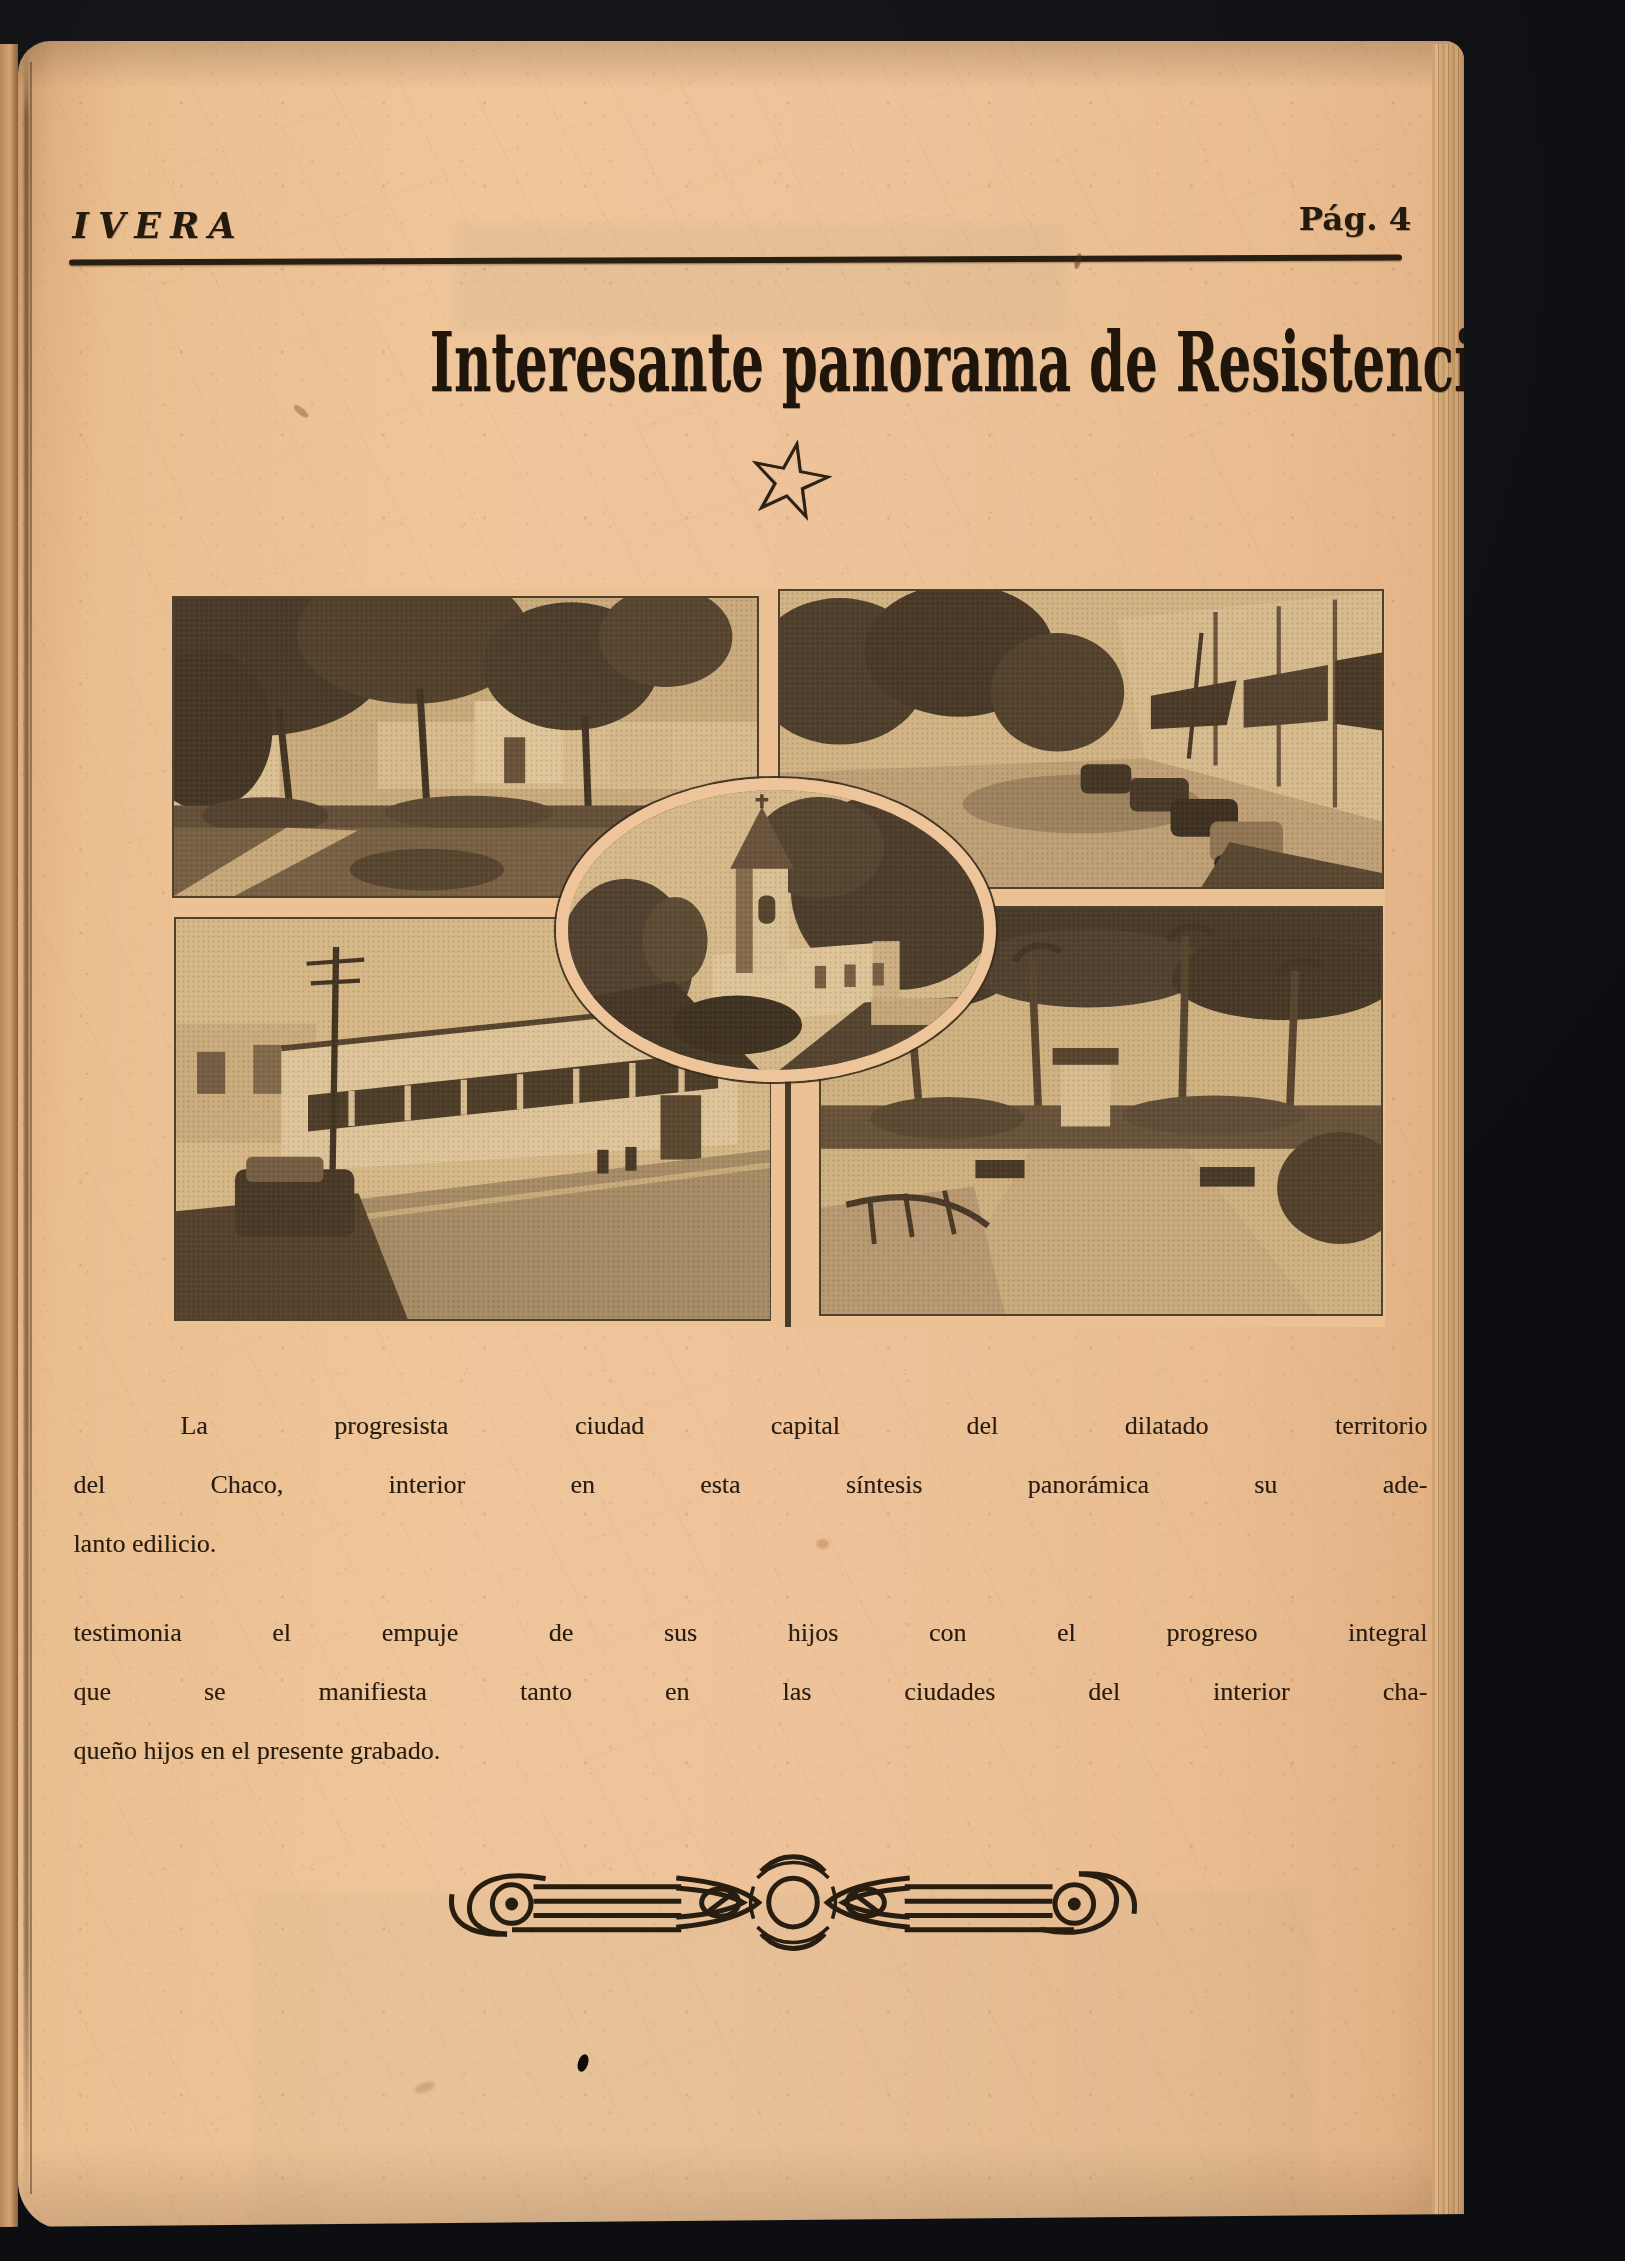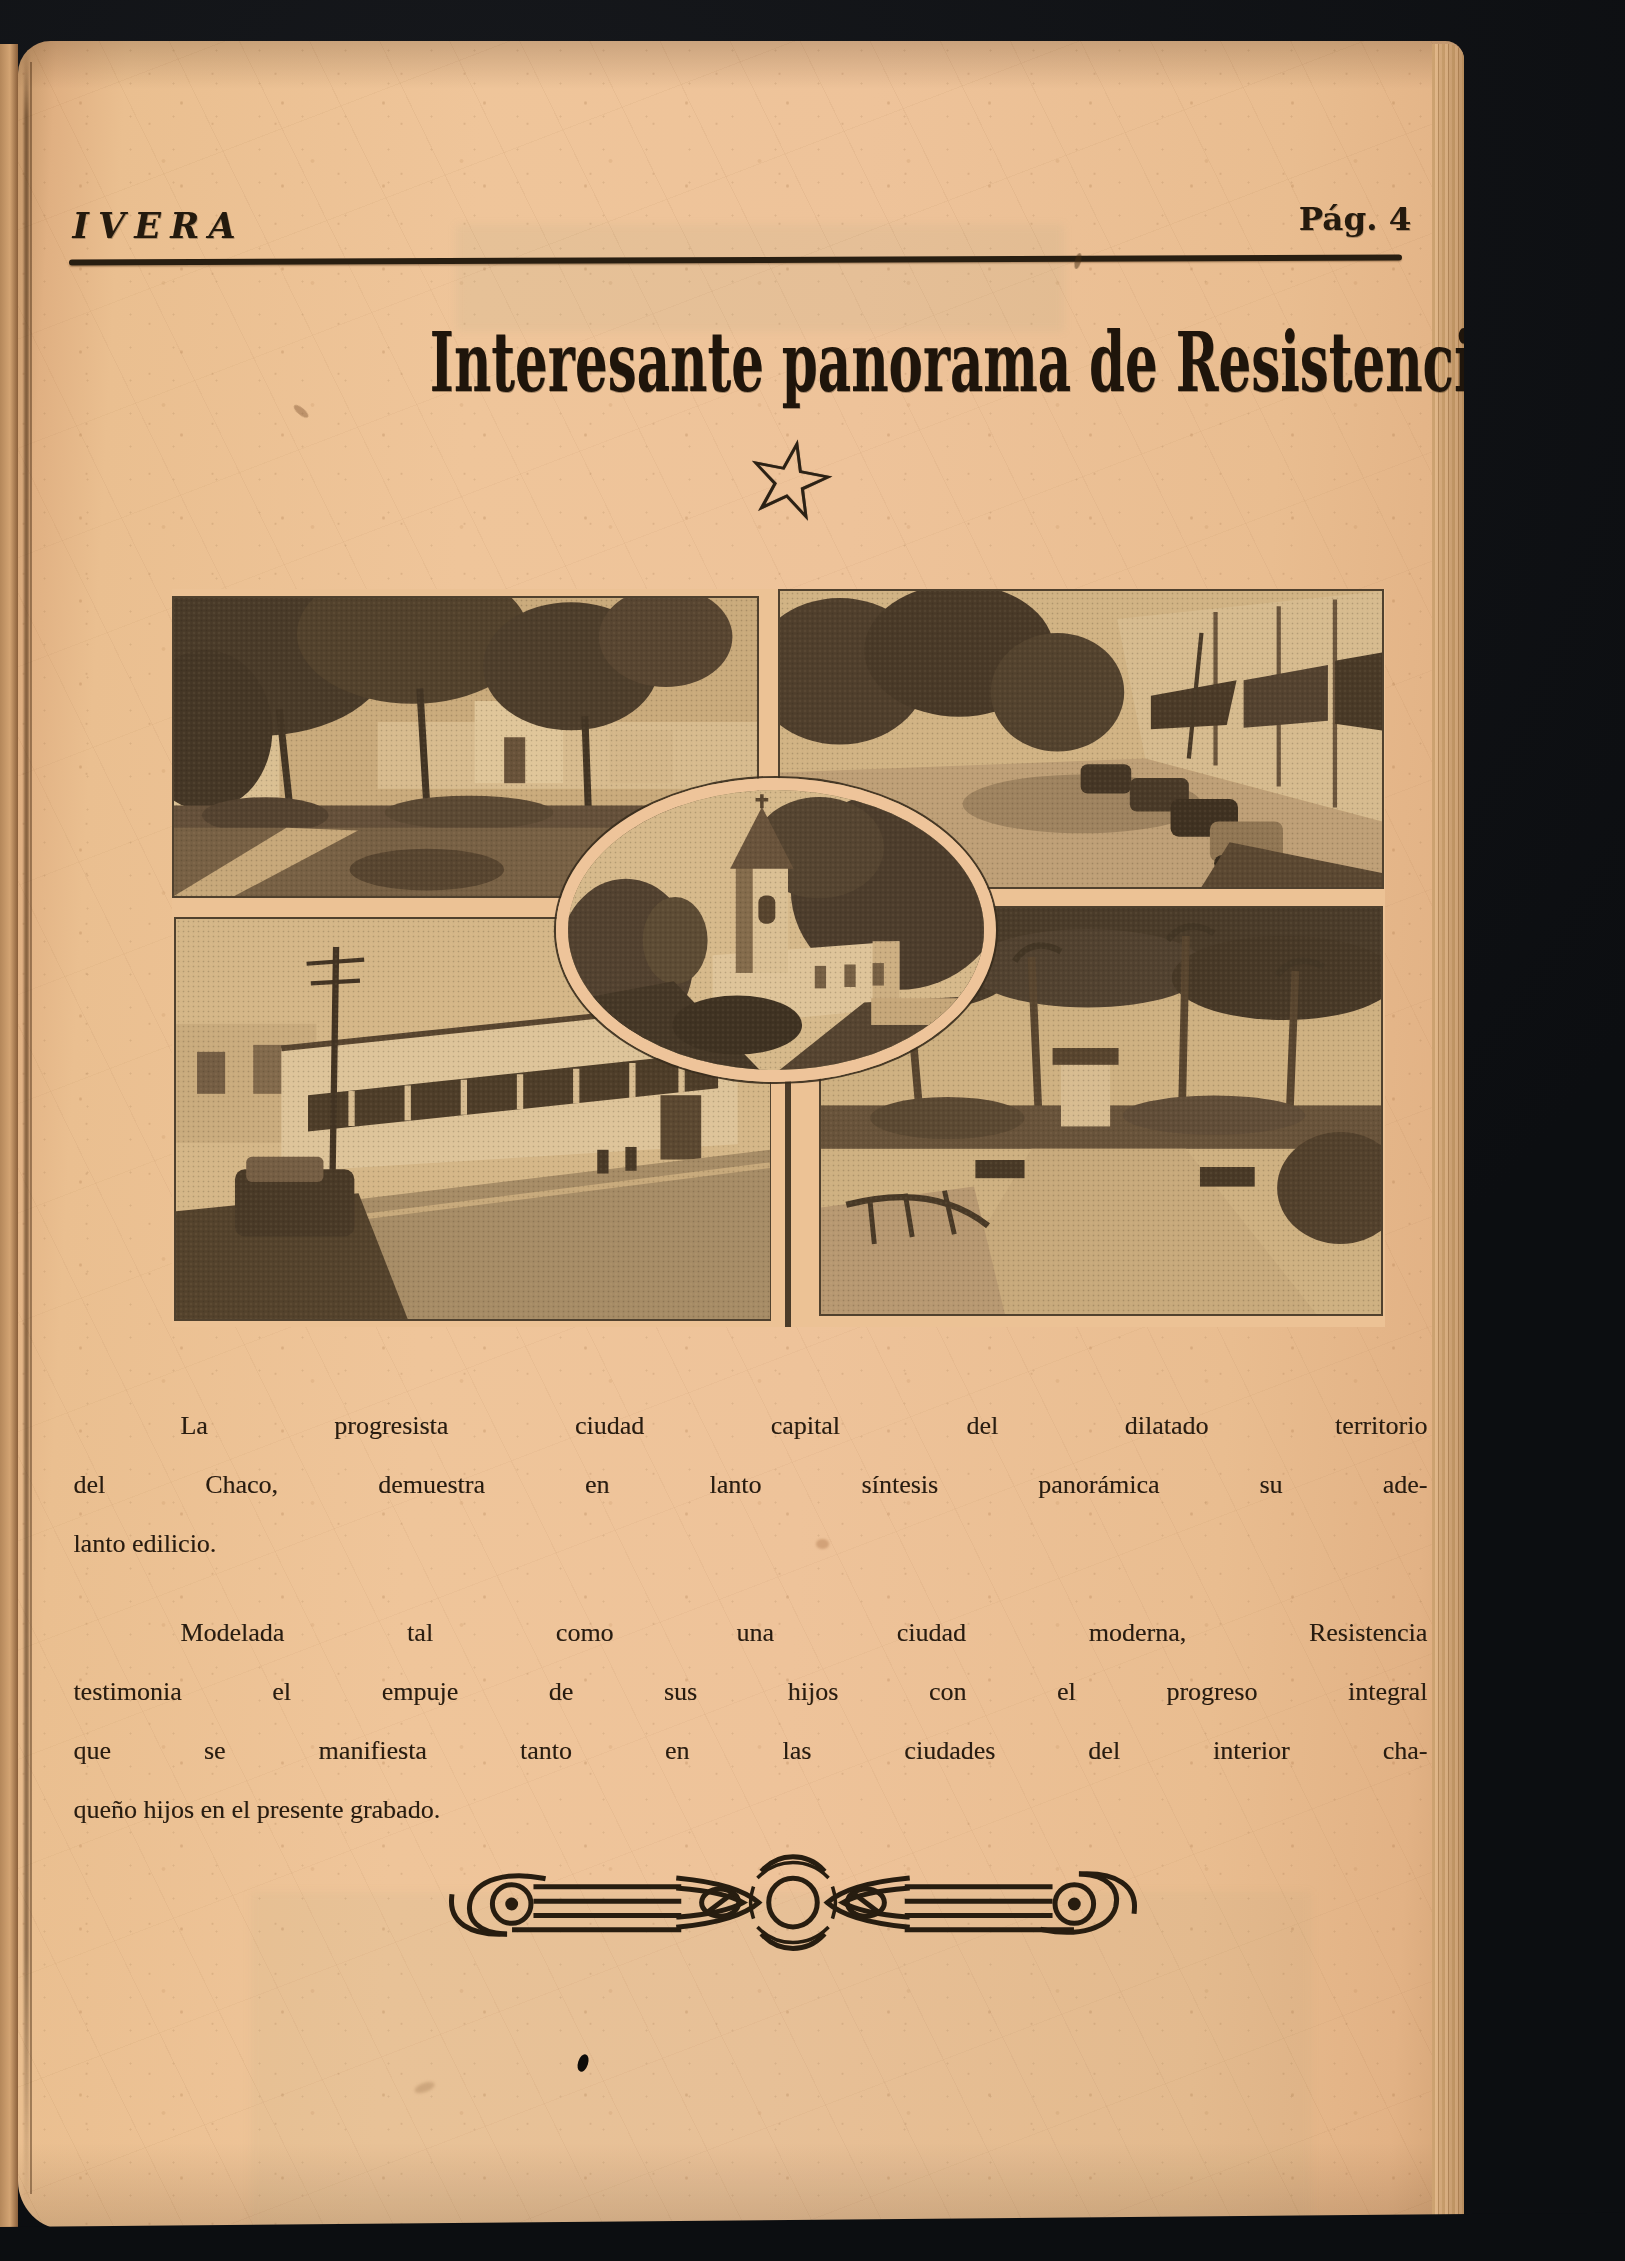--- a/index.html
+++ b/index.html
@@ -243,25 +243,24 @@
           <polygon points="300,398 420,302 590,292 590,398" fill="#483a2b"></polygon>
           <rect x="430" y="296" width="142" height="38" fill="#c5a87c"></rect>
           <ellipse cx="240" cy="334" rx="92" ry="42" fill="#2f261b"></ellipse>
         </svg>
       </div>
     </figure>
 
     <section class="bodycopy">
       <div>
         <div class="bline jline indent">La progresista ciudad capital del dilatado territorio</div>
-        <div class="bline jline">del Chaco, demuestra en lanto síntesis panorámica su ade-</div>
+        <div class="bline jline">del Chaco, interior en esta síntesis panorámica su ade-</div>
         <div class="bline lline">lanto edilicio.</div>
       </div>
       <div class="para2">
-        <div class="bline jline indent">Modelada tal como una ciudad moderna, Resistencia</div>
         <div class="bline jline">testimonia el empuje de sus hijos con el progreso integral</div>
         <div class="bline jline">que se manifiesta tanto en las ciudades del interior cha-</div>
         <div class="bline lline">queño hijos en el presente grabado.</div>
       </div>
     </section>
 
     <div class="ornament">
       <svg viewBox="0 0 1000 148" preserveAspectRatio="none">
         <g stroke="#271d10" stroke-width="7" fill="none" stroke-linecap="square">
           <path d="M150 38 C100 28 56 40 48 70 C42 96 60 114 96 116"></path>

